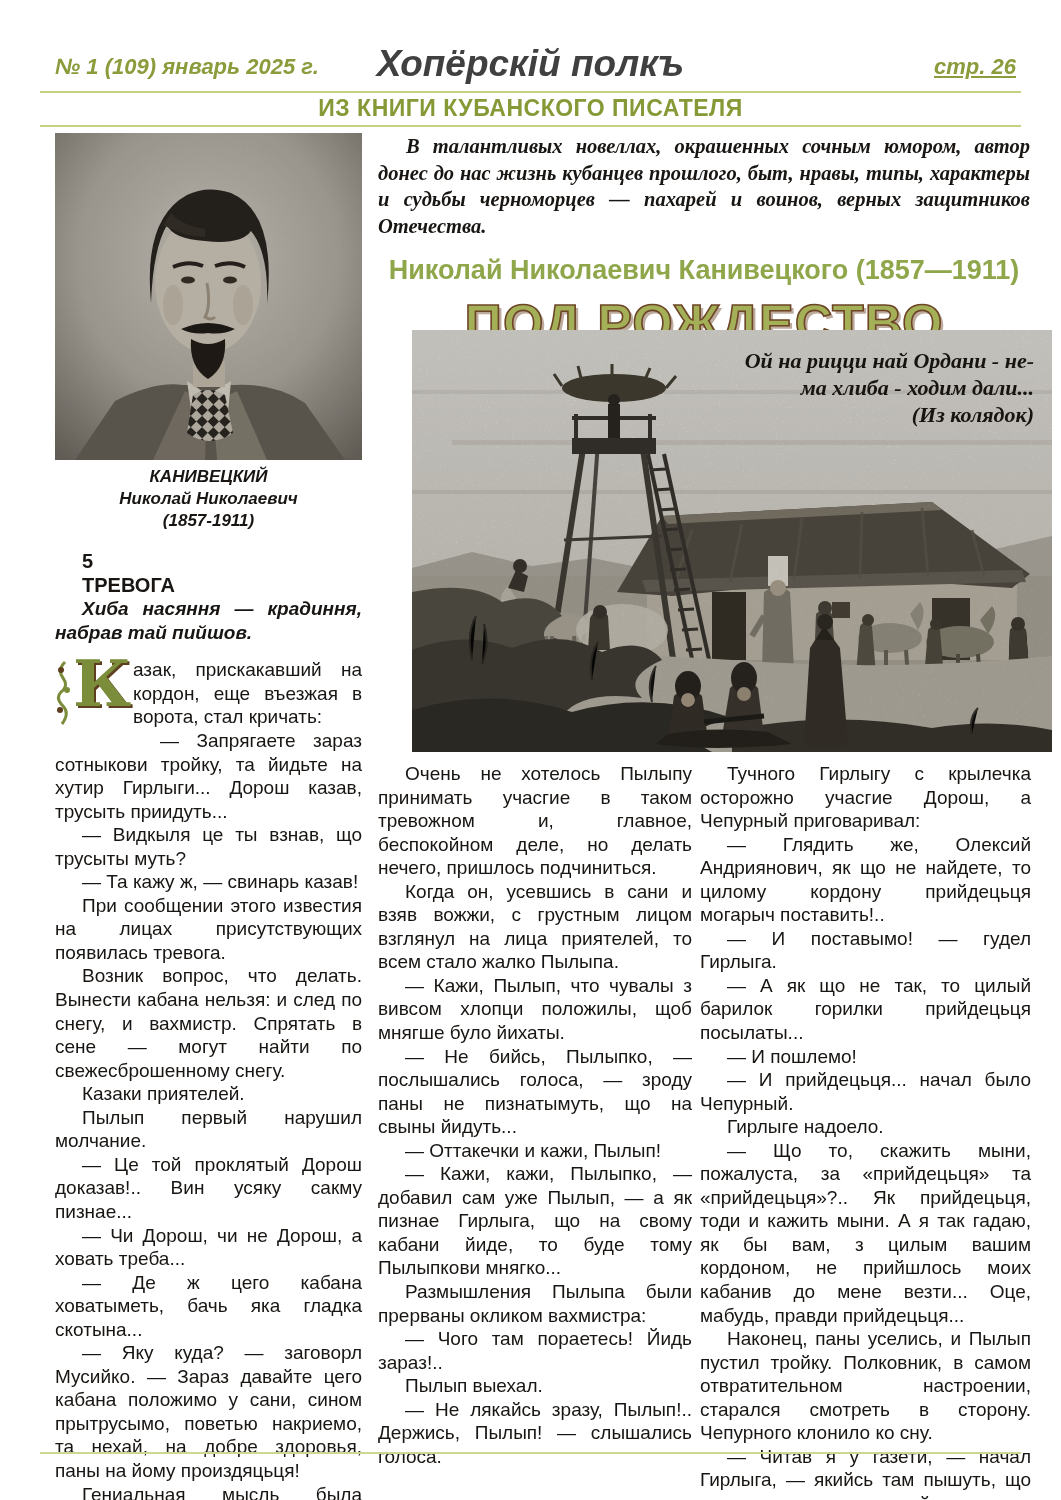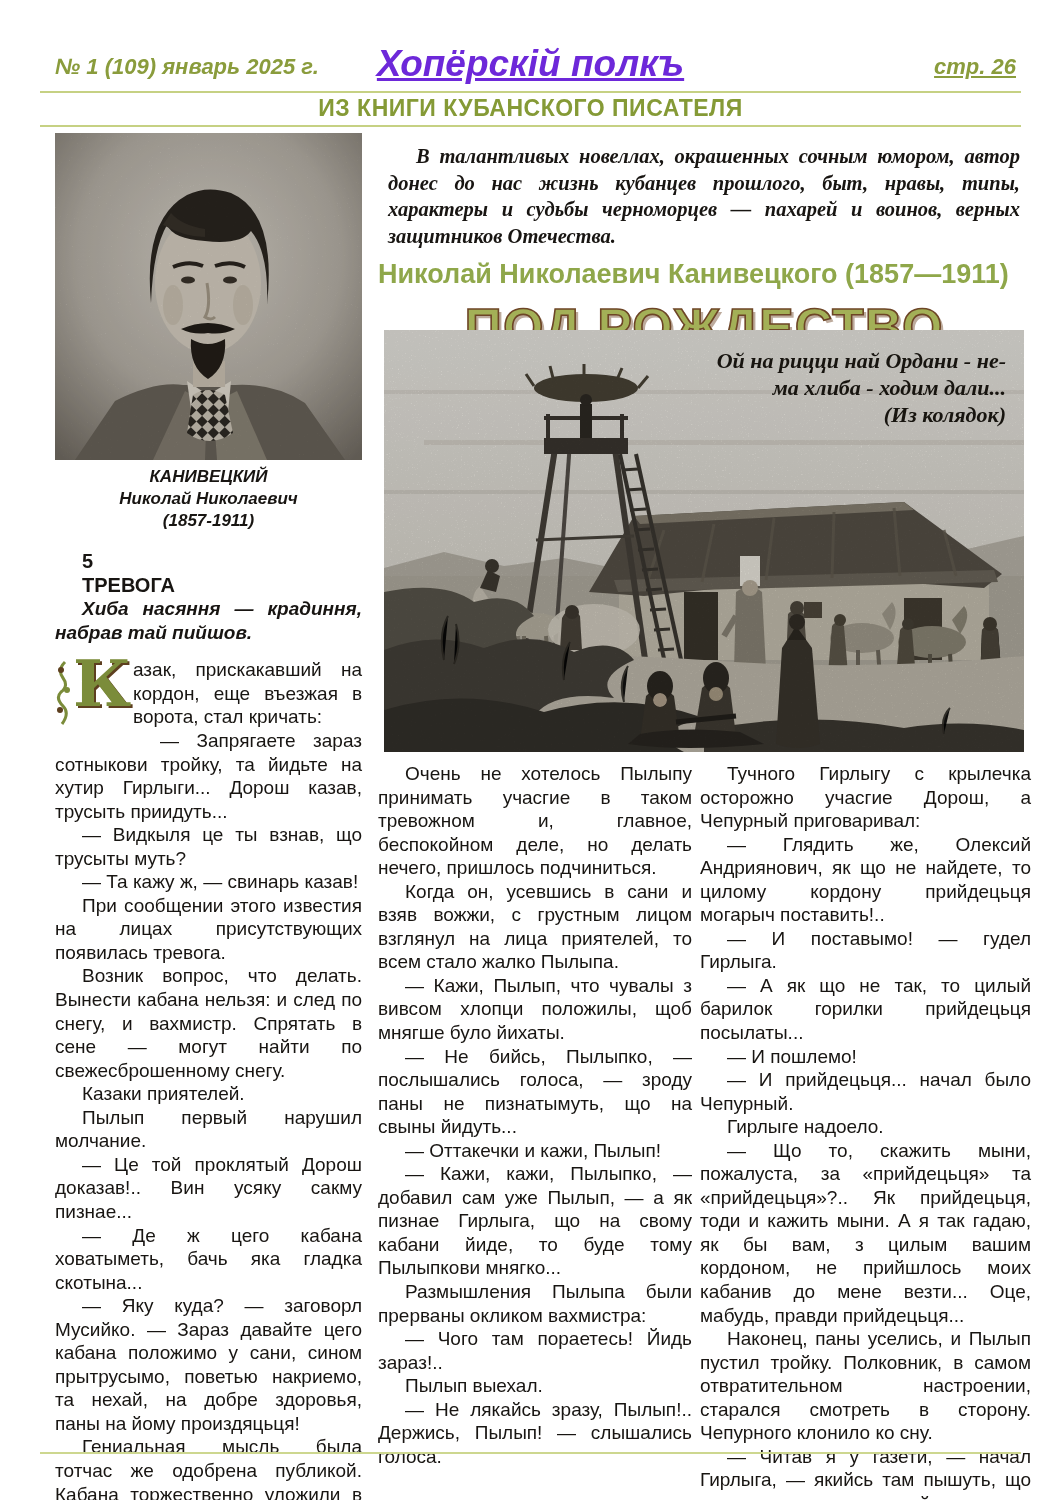--- a/index.html
+++ b/index.html
@@ -3,21 +3,21 @@
 <meta charset="utf-8">
 <style>
   html,body{margin:0;padding:0;background:#ffffff;}
   .page{
     position:relative;width:1061px;height:1500px;background:#ffffff;
     font-family:"Liberation Sans",sans-serif;color:#181512;overflow:hidden;
   }
   
   .masthead-row{position:absolute;left:40px;top:44px;width:981px;height:46px;}
   .issue{position:absolute;left:15px;top:12px;font:bold italic 22px/1 "Liberation Sans",sans-serif;color:#8a9c3c;font-style:italic;}
-  .masthead{position:absolute;left:0;right:0;top:0;text-align:center;font:bold italic 37px/1.1 "Liberation Sans",sans-serif;color:#6d28d9;text-decoration:underline;}
+  .masthead{position:absolute;left:0;right:0;top:0;text-align:center;font:bold italic 37px/1.1 "Liberation Sans",sans-serif;color:#404040;}
   .pageno{position:absolute;right:5px;top:12px;font:bold italic 22px/1 "Liberation Sans",sans-serif;color:#8a9c3c;text-decoration:underline;}
   .rule{position:absolute;left:40px;width:981px;height:2px;background:#c6d183;}
   .rule-1{top:91px;}
   .rule-2{top:125px;}
   .rule-bottom{top:1452px;background:#cdd78f;}
   .rubric{position:absolute;left:40px;top:97px;width:981px;text-align:center;
     font:bold 23px/1 "Liberation Sans",sans-serif;color:#859a36;letter-spacing:.5px;}
   
   .col{position:absolute;text-align:justify;}
   .col p{margin:0;text-indent:27px;font-size:19px;line-height:1.24;}
@@ -31,27 +31,27 @@
   .ch-title{font:bold 20px/1.2 "Liberation Sans",sans-serif;text-align:left;text-indent:27px;}
   .ch-epigraph{font:bold italic 19px/1.24 "Liberation Sans",sans-serif;text-indent:27px;margin-bottom:14px;}
   .lead-par{text-indent:0 !important;}
   .dropwrap{float:left;width:78px;height:72px;position:relative;}
   .dropcap{position:absolute;left:18px;top:-6px;
     font:bold 64px/1 "DejaVu Serif","Liberation Serif",serif;
     color:#7b8c3a;text-shadow:2px 2px 0 #5d3f1f;}
   .flourish{position:absolute;left:0;top:2px;}
   
   .intro-block{position:absolute;left:378px;top:133px;width:652px;}
-  .intro{margin:10px;font:bold italic 20.5px/1.3 "Liberation Serif",serif;text-align:justify;text-indent:28px;}
-  .author-name{font:bold 27px/1.1 "Liberation Sans",sans-serif;color:#8fa74a;}
+  .intro{margin:0;font:bold italic 20.5px/1.3 "Liberation Serif",serif;text-align:justify;text-indent:28px;}
+  .author-name{margin-top:16px;text-align:center;font:bold 27px/1.1 "Liberation Sans",sans-serif;color:#8fa74a;}
   .story-title{margin:12px 0 16px 0;text-align:center;
     font:bold 52px/1 "Liberation Sans",sans-serif;color:#a3b057;letter-spacing:1px;
     -webkit-text-stroke:1.6px #6d4526;text-shadow:3px 3px 0 rgba(109,69,38,.45);}
   
-  .illustration{position:absolute;left:384px;top:330px;width:640px;height:404px;}
+  .illustration{position:absolute;left:412px;top:330px;width:640px;height:404px;}
   .illustration svg{display:block;}
   .pic-epigraph{position:absolute;right:18px;top:18px;width:380px;text-align:right;
     font:bold italic 22px/1.22 "Liberation Serif",serif;color:#17140f;}
   .ch6-block{margin-top:28px;margin-bottom:14px;}
   .ch6-block .ch-num{margin-top:0;}
 </style>
 </head>
 <body>
 
 <div class="page">
@@ -140,20 +140,21 @@
       </span><span>азак, прискакавший на кордон, еще въезжая в ворота, стал кричать:</span>
     </p>
     <p>— Запрягаете зараз сотныкови тройку, та йидьте на хутир Гирлыги... Дорош казав, трусыть приидуть...</p>
     <p>— Видкыля це ты взнав, що трусыты муть?</p>
     <p>— Та кажу ж, — свинарь казав!</p>
     <p>При сообщении этого известия на лицах присутствующих появилась тревога.</p>
     <p>Возник вопрос, что делать. Вынести кабана нельзя: и след по снегу, и вахмистр. Спрятать в сене — могут найти по свежесброшенному снегу.</p>
     <p>Казаки приятелей.</p>
     <p>Пылып первый нарушил молчание.</p>
     <p>— Це той проклятый Дорош доказав!.. Вин усяку сакму пизнае...</p>
+    <p>— Чи Дорош, чи не Дорош, а ховать треба...</p>
     <p>— Де ж цего кабана ховатыметь, бачь яка гладка скотына...</p>
     <p>— Яку куда? — заговорл Мусийко. — Зараз давайте цего кабана положимо у сани, сином прытрусымо, поветью накриемо, та нехай, на добре здоровья, паны на йому произдяцьця!</p>
     <p>Гениальная мысль была тотчас же одобрена публикой. Кабана торжественно уложили в сани, веревкой прикрепили к обвязке саней, сверху наложили сена и накрыли войлоком.</p>
 
   </div>
 
   <div class="intro-block">
     <p class="intro">В талантливых новеллах, окрашенных сочным юмором, автор донес до нас жизнь кубанцев прошлого, быт, нравы, типы, характеры и судьбы черноморцев — пахарей и воинов, верных защитников Отечества.</p>
     <div class="author-name">Николай Николаевич Канивецкого (1857—1911)</div>
     <h1 class="story-title">ПОД РОЖДЕСТВО</h1>

